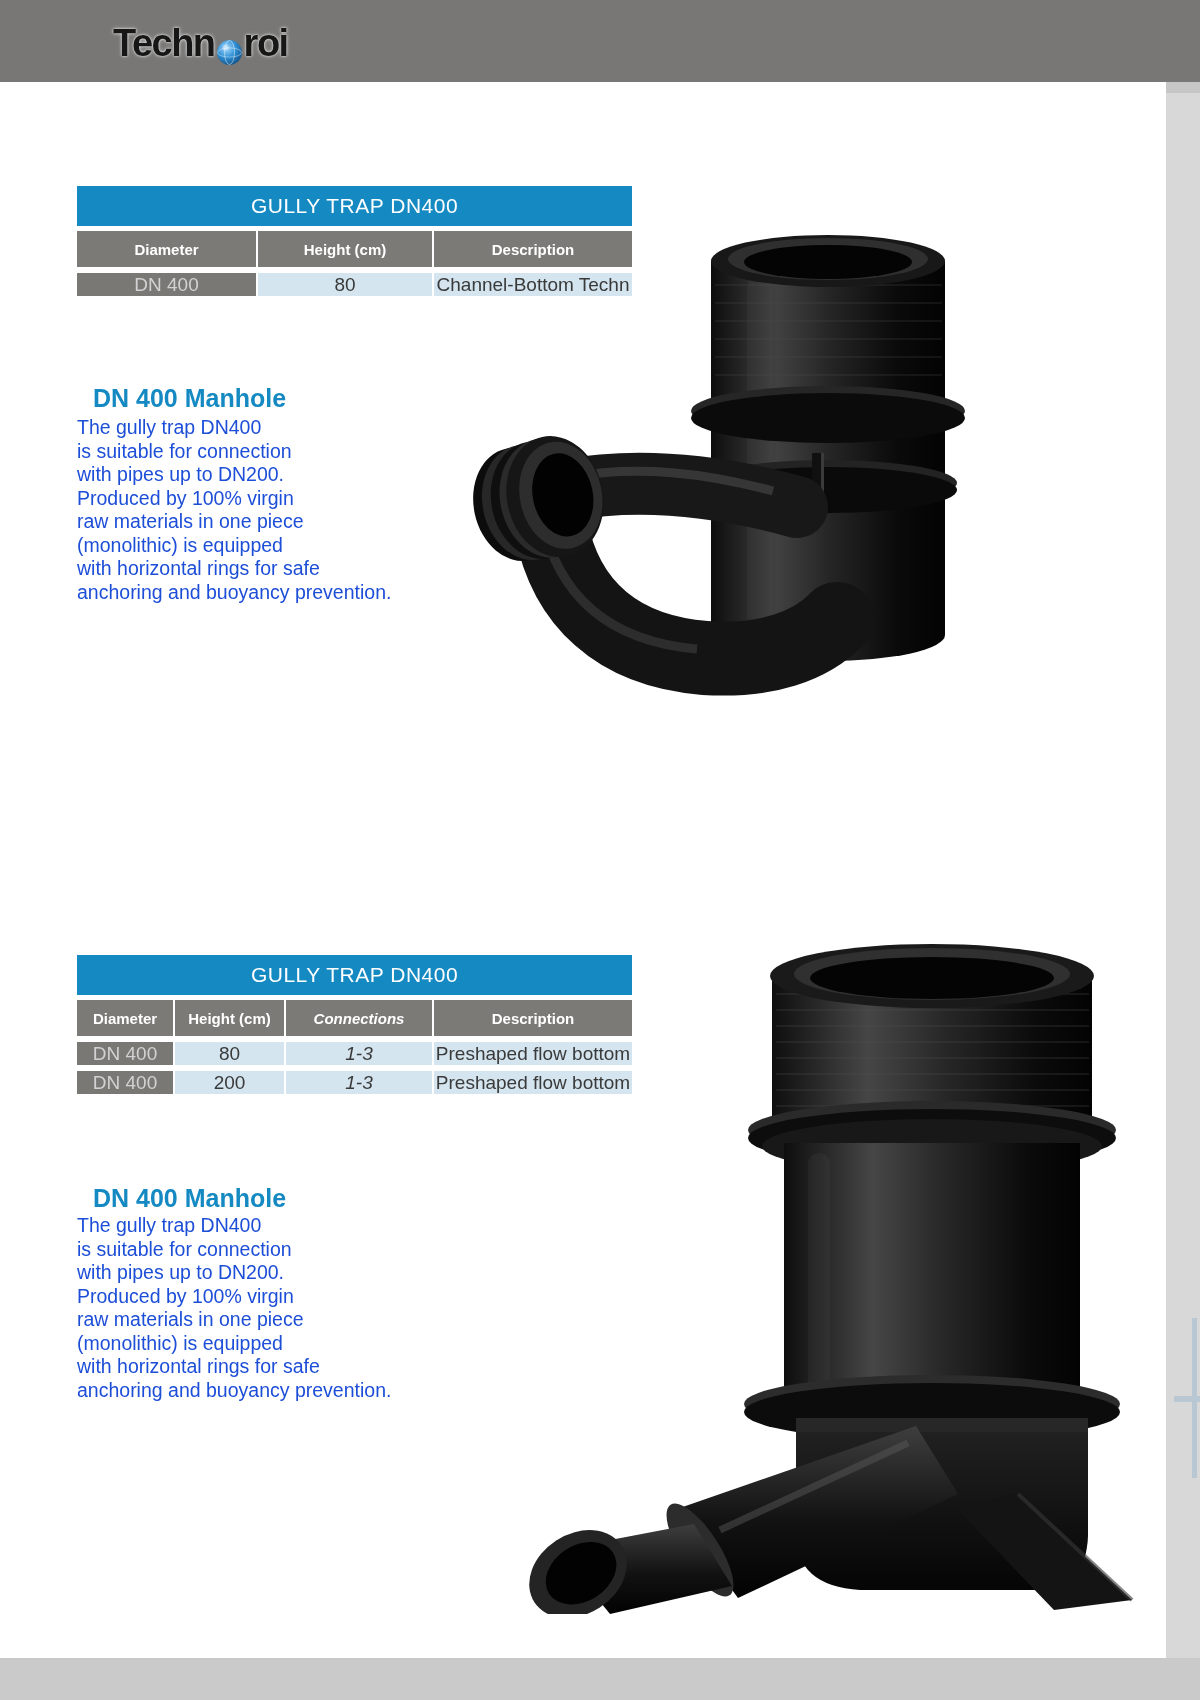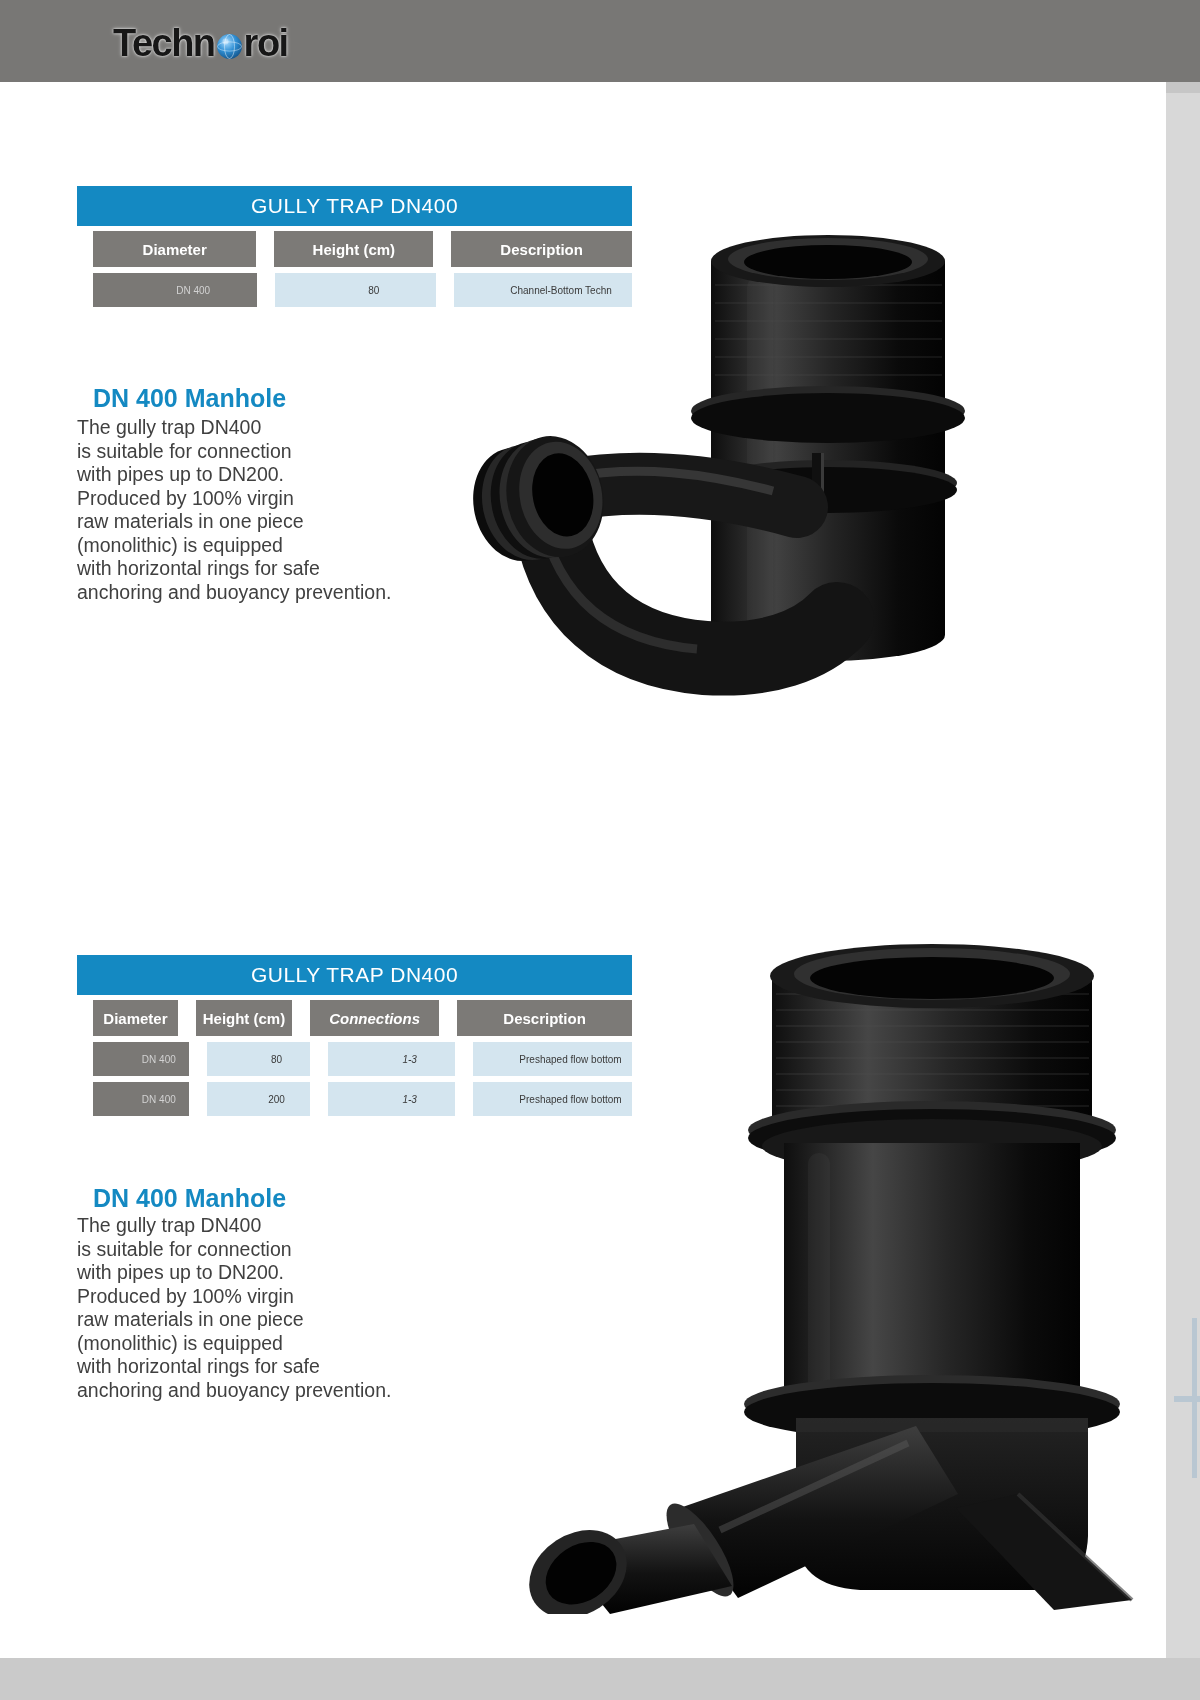--- a/index.html
+++ b/index.html
@@ -9,43 +9,43 @@
   
   .topbar{position:absolute;left:0;top:0;width:1200px;height:82px;background:#787775;}
   .right-strip{position:absolute;left:1166px;top:82px;width:34px;height:1576px;background:#d8d8d8;}
   .right-strip-cap{position:absolute;left:1166px;top:82px;width:34px;height:11px;background:#c6c6c6;}
   .bottom-strip{position:absolute;left:0;top:1658px;width:1200px;height:42px;background:#cacaca;}
   .cross-v{position:absolute;left:1192px;top:1318px;width:5px;height:160px;background:#b9c7d2;}
   .cross-h{position:absolute;left:1174px;top:1396px;width:26px;height:6px;background:#b9c7d2;}
 
   
   .logo{position:absolute;left:113px;top:22px;font-size:38px;font-weight:bold;color:#171717;
-        letter-spacing:-1.5px;display:flex;align-items:flex-start;
+        letter-spacing:-1.5px;display:flex;align-items:center;
         text-shadow:0 0 2px rgba(255,255,255,.95),0 0 4px rgba(255,255,255,.55);}
   .logo .globe{display:inline-block;width:27px;height:27px;margin:4px 1px 0 1px;}
 
   
   .spec-table{position:absolute;width:555px;}
   .t1{left:77px;top:186px;}
   .t2{left:77px;top:955px;}
   .t-title{height:40px;background:#1489c2;color:#ffffff;font-size:21px;font-weight:normal;
            display:flex;align-items:center;justify-content:center;letter-spacing:.5px;margin-bottom:5px;}
   .t-row{display:flex;gap:2px;margin-bottom:6px;}
-  .cell{display:flex;align-items:center;justify-content:center;margin-left:16px;}
+  .cell{display:flex;align-items:center;justify-content:center;}
   .t-head .cell{height:36px;background:#7c7a77;color:#ffffff;font-weight:bold;font-size:15px;}
-  .t-data .cell{height:34px;background:#d4e5ef;color:#3a3a3a;font-size:10px;padding-left:36px;}
+  .t-data .cell{height:23px;background:#d4e5ef;color:#3a3a3a;font-size:19px;}
   .t-data .cell.dim{background:#7a7875;color:#d2d2d2;}
   .c1a{width:179px;}.c1b{width:174px;}.c1c{width:198px;}
   .c2a{width:96px;}.c2b{width:109px;}.c2c{width:146px;font-style:italic;}.c2d{width:198px;}
 
   
   .sec-heading{position:absolute;left:77px;font-size:25px;font-weight:bold;color:#1489c2;margin:16px;}
   .h1{top:368px;}
   .h2{top:1168px;}
-  .para{position:absolute;left:77px;font-size:19.5px;color:#404040;line-height:23.5px;}
+  .para{position:absolute;left:77px;font-size:19.5px;color:#1d4ed8;line-height:23.5px;}
   .p1{top:416px;}
   .p2{top:1214px;}
 
   
   .product{position:absolute;}
   .img1{left:455px;top:205px;}
   .img2{left:488px;top:938px;}
 </style>
 </head>
 <body>

